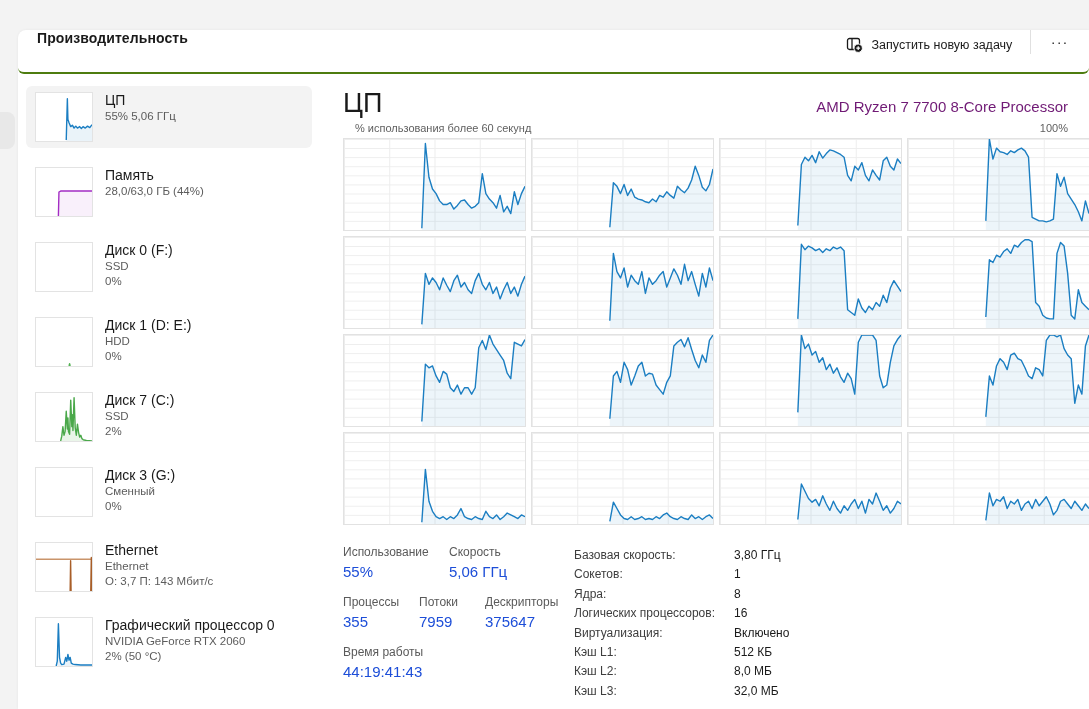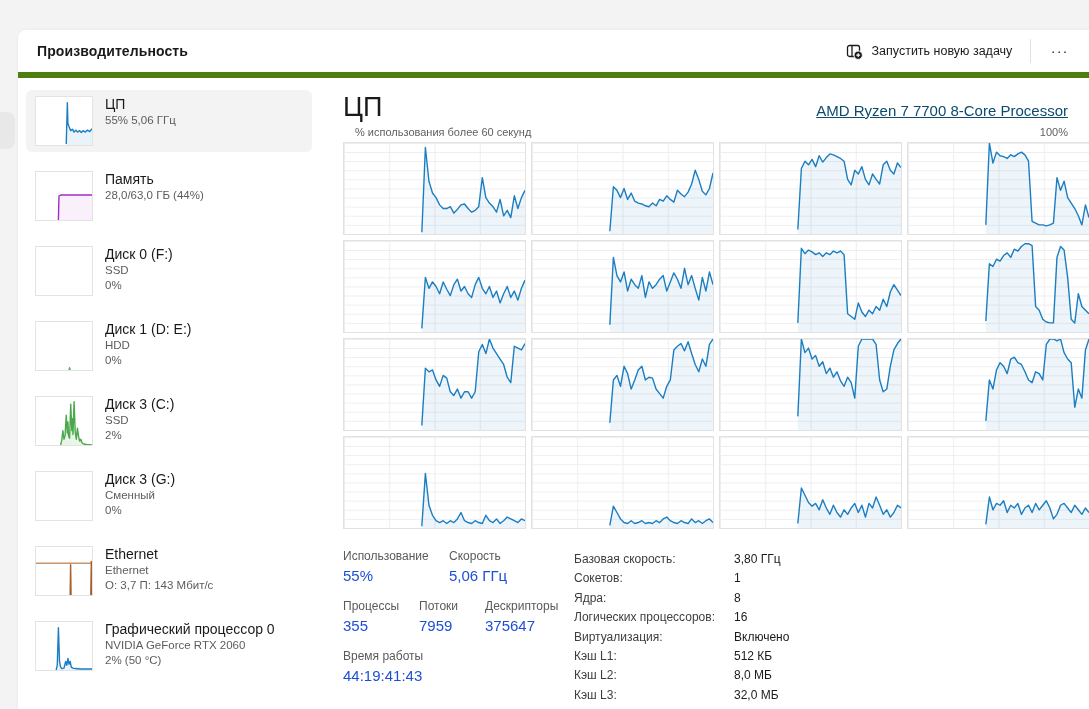--- a/index.html
+++ b/index.html
@@ -11,41 +11,41 @@
     -webkit-font-smoothing:antialiased;
   }
   .nav-stub{position:absolute;left:0;top:112px;width:15px;height:37px;background:#e8e8e8;border-radius:0 8px 8px 0;}
   .window{
     position:absolute;left:18px;top:30px;right:0;bottom:0;
     background:#ffffff;border-radius:8px 0 0 0;
     box-shadow:0 0 3px rgba(0,0,0,0.06);
     display:flex;flex-direction:column;overflow:hidden;
   }
   
-  .hdr{height:42px;flex:0 0 42px;display:flex;align-items:center;padding:0 8px 0 19px;border-bottom:6px solid #4d7c0f;}
+  .hdr{height:42px;flex:0 0 42px;display:flex;align-items:flex-start;padding:0 8px 0 19px;border-bottom:2px solid #4d7c0f;border-radius:6px;}
   .hdr-title{font-size:14px;font-weight:700;letter-spacing:.1px;}
   .hdr-spacer{flex:1;}
   .btn-newtask{display:flex;align-items:center;gap:9px;font-size:12.5px;color:#1a1a1a;padding:6px 10px;border-radius:4px;cursor:pointer;background:transparent;border:none;font-family:inherit;}
   .hdr-divider{width:1px;height:24px;background:#e0e0e0;margin:0 8px;}
   .btn-more{font-size:14px;letter-spacing:2px;padding:4px 12px 10px 12px;border:none;background:transparent;border-radius:4px;cursor:pointer;color:#1a1a1a;line-height:10px;}
   
   .content{flex:1;display:flex;min-height:0;gap:21px;}
   .sidebar{width:302px;flex:0 0 302px;padding-top:12px;box-sizing:border-box;}
   .side-item{display:flex;gap:12px;margin:0 8px 13px 8px;padding:6px 9px;border-radius:6px;cursor:pointer;}
   .side-item.selected{background:#f3f3f3;}
   .minibox{width:58px;height:50px;flex:0 0 58px;background:#fff;border:1px solid #e3e3e3;box-sizing:border-box;position:relative;}
   .minibox svg{position:absolute;inset:0;width:100%;height:100%;display:block;}
   .side-text{padding-top:0px;min-width:0;}
   .side-title{font-size:14px;line-height:17px;color:#1a1a1a;white-space:nowrap;}
   .side-line{font-size:11.5px;line-height:15px;color:#5c5c5c;white-space:nowrap;}
   
   .main{flex:1;padding:14px 21px 0 2px;min-width:0;}
   .main-hd{display:flex;align-items:flex-end;justify-content:space-between;margin:0 0 4px 0;}
   .main-title{font-size:27px;font-weight:400;line-height:30px;}
-  .main-proc{font-size:15px;color:#0c4a6e;padding-bottom:3px;white-space:nowrap;text-decoration:underline;}
+  .main-proc{font-size:15px;color:#701a75;padding-bottom:3px;white-space:nowrap;}
   .cap-row{display:flex;justify-content:space-between;font-size:11px;color:#5f5f5f;margin-bottom:4px;margin-left:12px;}
   .grid{display:grid;grid-template-columns:repeat(4,1fr);grid-template-rows:repeat(4,1fr);gap:5px;width:747px;height:387px;}
   .cell{
     border:1px solid #e2e2e2;box-sizing:border-box;position:relative;overflow:hidden;background:#fff;
     background-image:linear-gradient(to right,#ededed 1px,transparent 1px),linear-gradient(to bottom,#ededed 1px,transparent 1px);
     background-size:25% 10%;
   }
   .cell svg{position:absolute;inset:0;width:100%;height:100%;display:block;}
   
   .stats{display:flex;margin-top:20px;}
@@ -136,21 +136,21 @@
           </div>
         </div>
         <div class="side-item">
           <div class="minibox">
             <svg viewBox="0 0 100 100" preserveAspectRatio="none">
               <path d="M44 100 L46 90 L48 70 L50 88 L52 80 L54 38 L56 75 L57 52 L58 80 L60 86 L62 15 L64 70 L65 45 L66 78 L68 10 L70 72 L72 88 L74 65 L76 82 L78 92 L80 88 L82 95 L84 97 L86 98 L90 99 L100 100 L 100 100 L 44 100 Z" fill="rgba(80,170,70,0.12)" stroke="none"></path>
               <path d="M44 100 L46 90 L48 70 L50 88 L52 80 L54 38 L56 75 L57 52 L58 80 L60 86 L62 15 L64 70 L65 45 L66 78 L68 10 L70 72 L72 88 L74 65 L76 82 L78 92 L80 88 L82 95 L84 97 L86 98 L90 99 L100 100" fill="none" stroke="#4aa84a" stroke-width="1.4" vector-effect="non-scaling-stroke" stroke-linejoin="round"></path>
             </svg>
           </div>
           <div class="side-text">
-            <div class="side-title">Диск 3 (C:)</div>
+            <div class="side-title">Диск 7 (C:)</div>
             <div class="side-line">SSD</div>
             <div class="side-line">2%</div>
           </div>
         </div>
         <div class="side-item">
           <div class="minibox">
             <svg viewBox="0 0 100 100" preserveAspectRatio="none"></svg>
           </div>
           <div class="side-text">
             <div class="side-title">Диск 3 (G:)</div>

